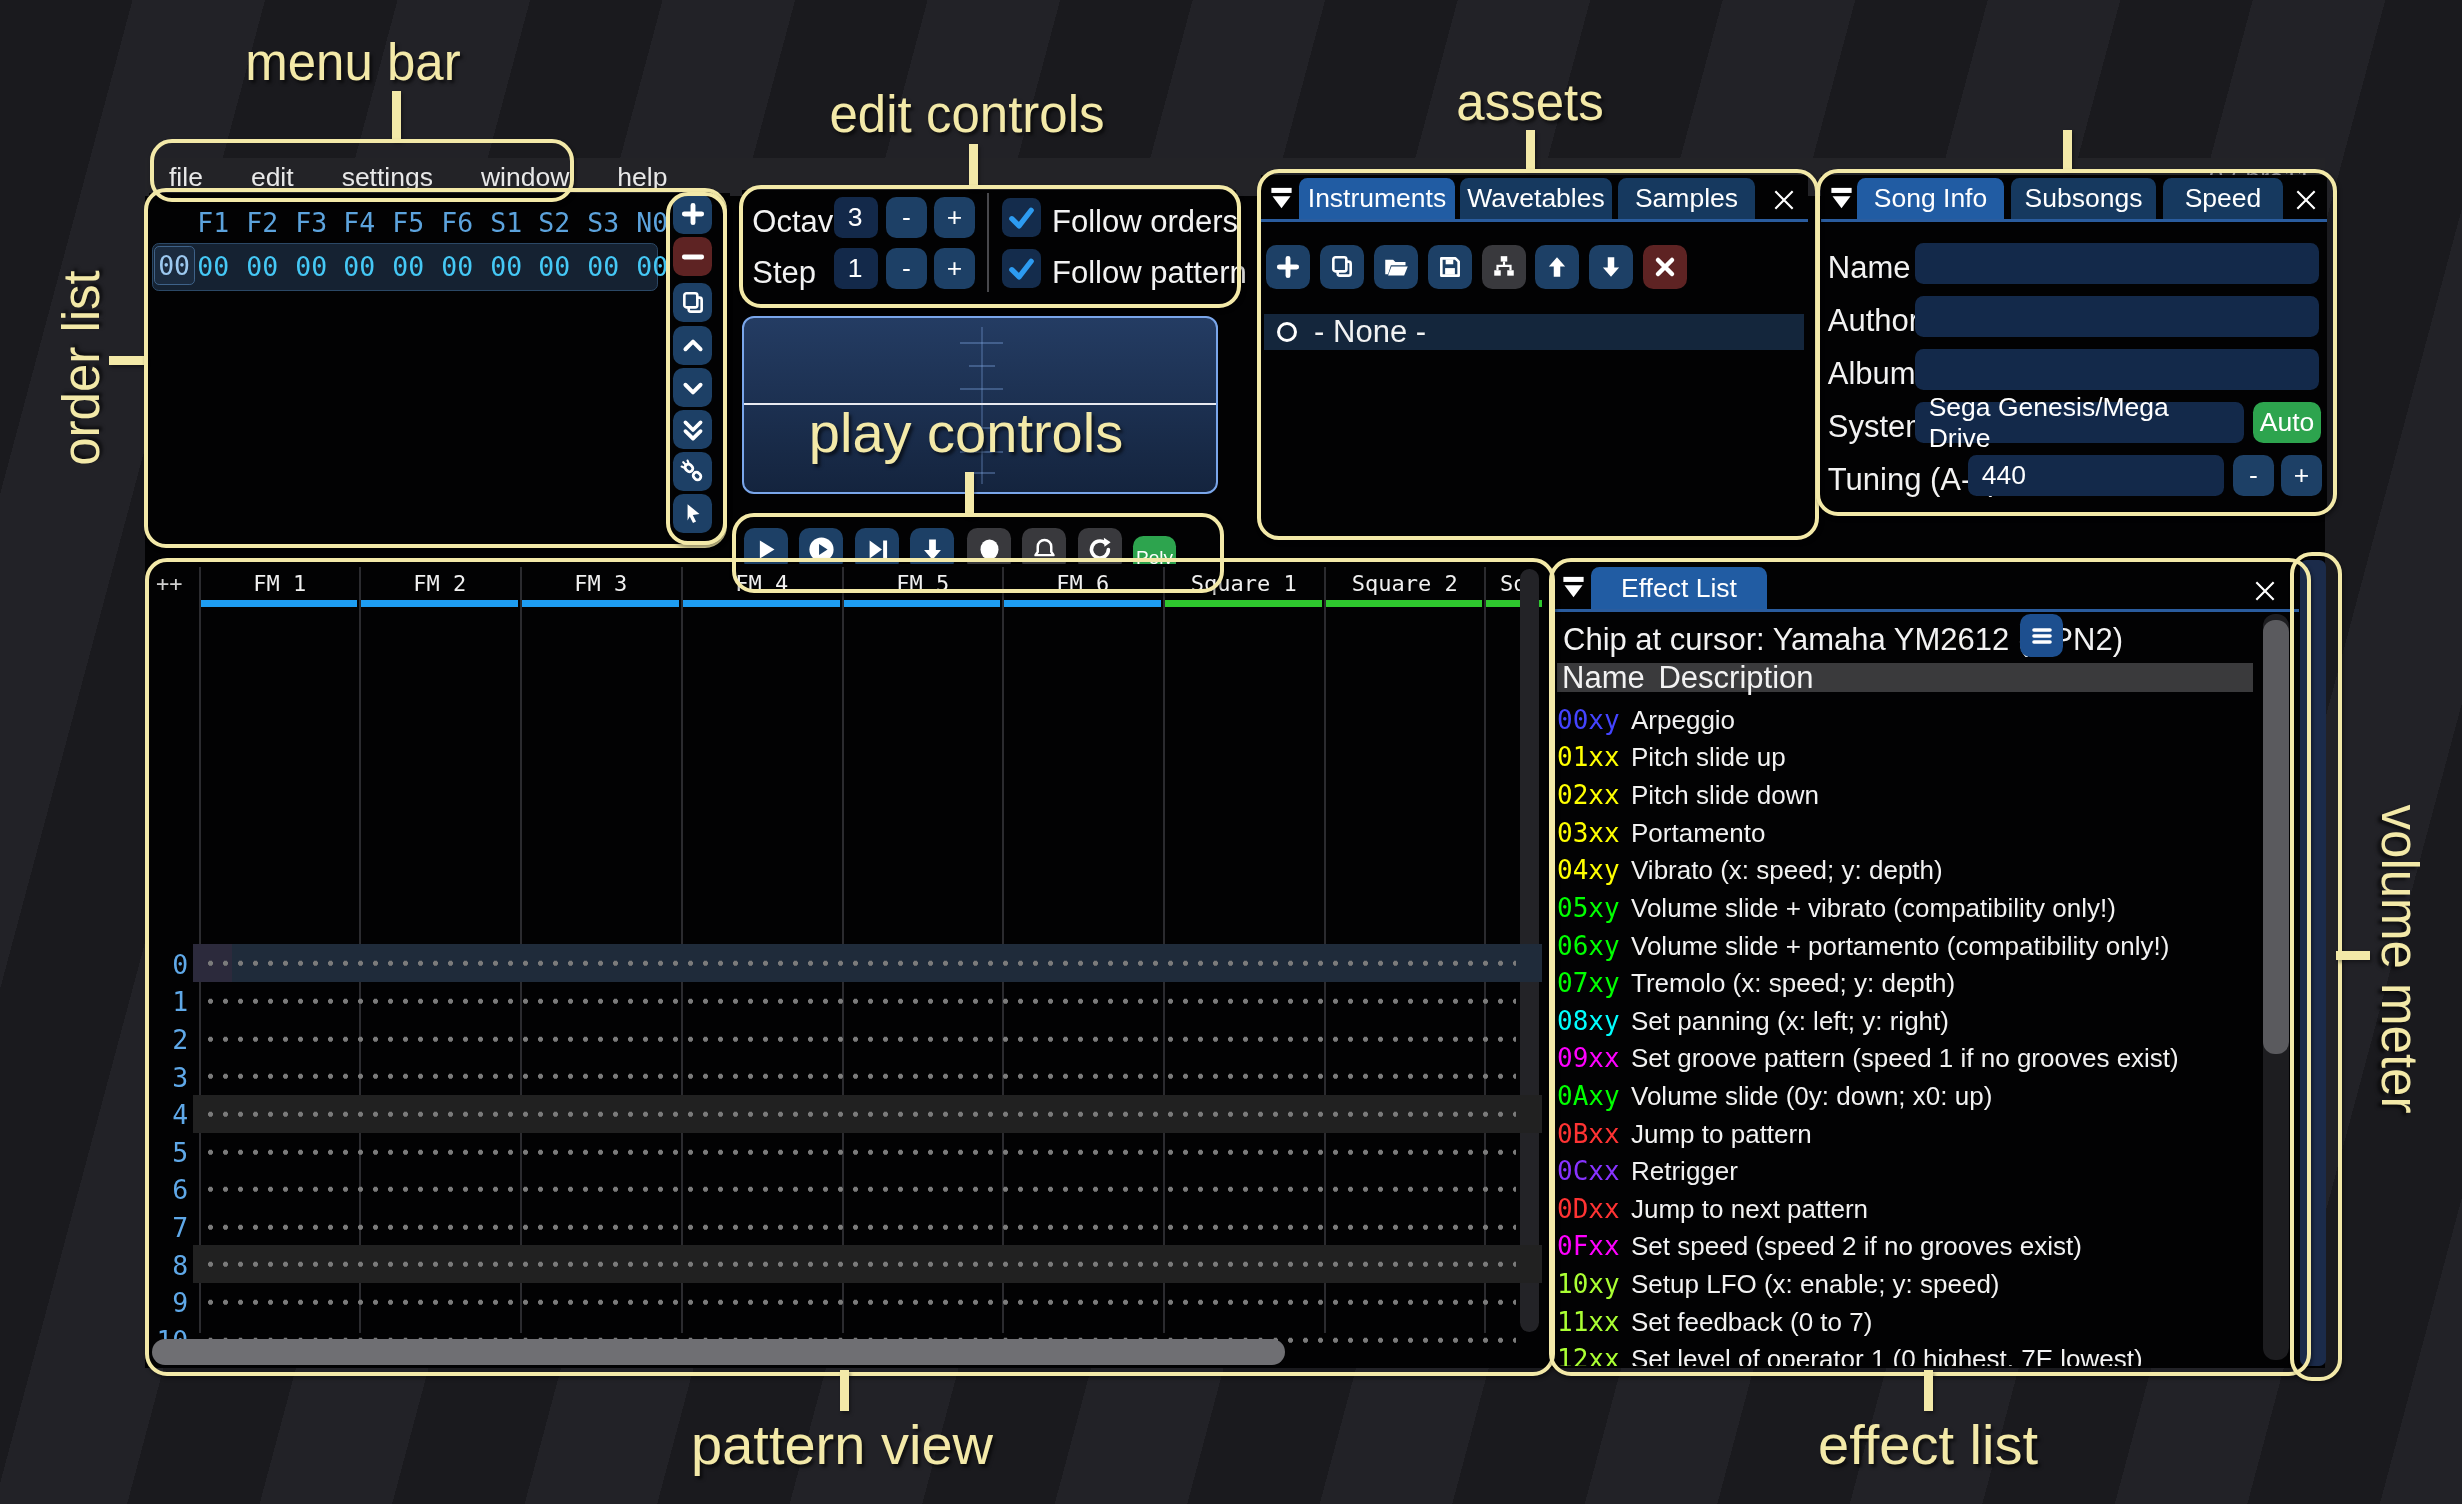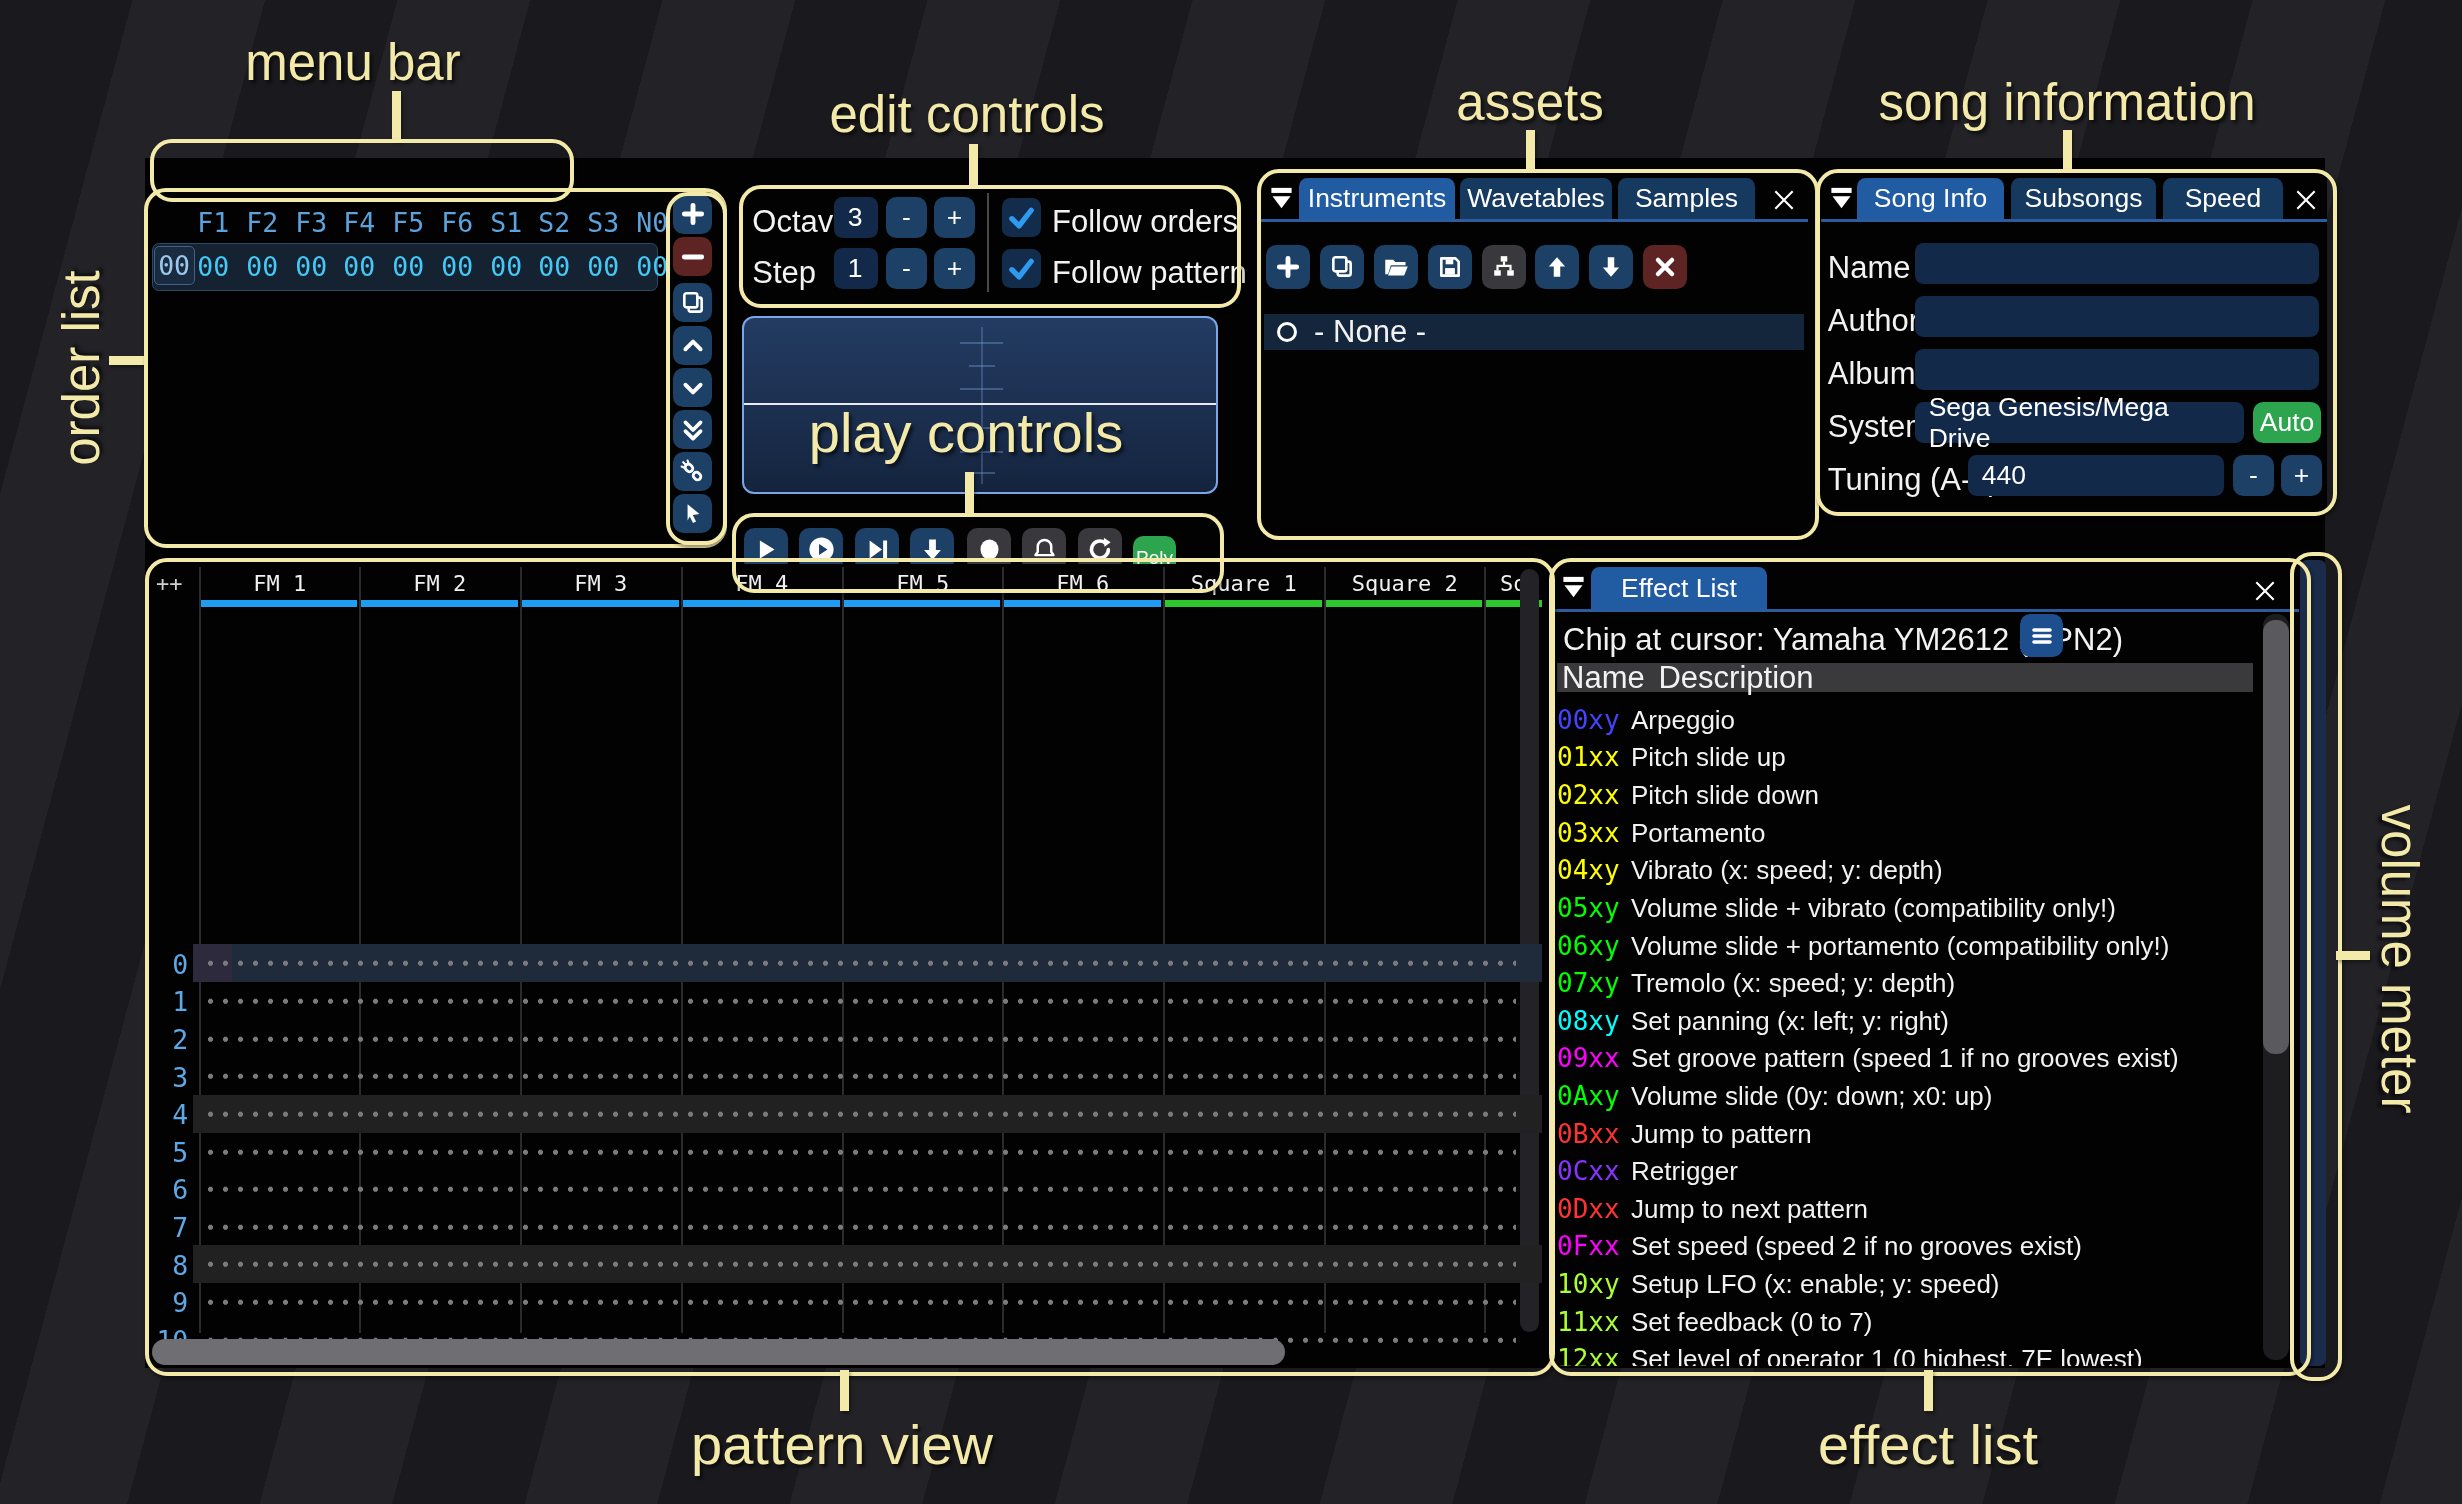--- a/index.html
+++ b/index.html
@@ -72,20 +72,28 @@
   .big{font-size:56px;}
   .vol-strip{position:absolute;left:2300px;top:560px;width:26px;height:806px;background:#1b2b4a;border-radius:6.8px;}
 </style>
 </head>
 <body>
 
 <div id="root">
 
   <div class="app">
 
+    <div class="menubar">
+      <span class="mi">file</span>
+      <span class="mi">edit</span>
+      <span class="mi">settings</span>
+      <span class="mi">window</span>
+      <span class="mi">help</span>
+      <span class="version">0.6pre11</span>
+    </div>
 
     <div class="panel" style="left:4.3px;top:35px;width:581px;height:347px;">
 
       <span class="ohead mono" style="left:64px">F1</span>
       <span class="ohead mono" style="left:113px">F2</span>
       <span class="ohead mono" style="left:162px">F3</span>
       <span class="ohead mono" style="left:210px">F4</span>
       <span class="ohead mono" style="left:259px">F5</span>
       <span class="ohead mono" style="left:308px">F6</span>
       <span class="ohead mono" style="left:357px">S1</span>
@@ -536,21 +544,20 @@
   <div class="bubble" style="left:739px;top:185px;width:494px;height:115px"></div>
 
   <div class="ann-label big" style="left:966px;top:400px;transform:translateX(-50%)">play controls</div>
   <div class="conn" style="left:965px;top:472px;width:8.5px;height:43px"></div>
   <div class="bubble" style="left:732px;top:513px;width:484px;height:72px"></div>
 
   <div class="ann-label" style="left:1530px;top:73px;transform:translateX(-50%)">assets</div>
   <div class="conn" style="left:1526px;top:130px;width:8.5px;height:39px"></div>
   <div class="bubble" style="left:1257px;top:169px;width:554px;height:363px"></div>
 
-  <div class="ann-label" style="left:2067px;top:73px;transform:translateX(-50%)">song information</div>
   <div class="conn" style="left:2063px;top:130px;width:8.5px;height:39px"></div>
   <div class="bubble" style="left:1816px;top:169px;width:513px;height:339px"></div>
 
   <div class="bubble" style="left:145px;top:558px;width:1402px;height:810px"></div>
   <div class="conn" style="left:840px;top:1370px;width:8.5px;height:41px"></div>
   <div class="ann-label big" style="left:842px;top:1412px;transform:translateX(-50%)">pattern view</div>
 
   <div class="bubble" style="left:1549px;top:558px;width:754px;height:810px"></div>
   <div class="conn" style="left:1924px;top:1370px;width:8.5px;height:41px"></div>
   <div class="ann-label big" style="left:1928px;top:1412px;transform:translateX(-50%)">effect list</div>

